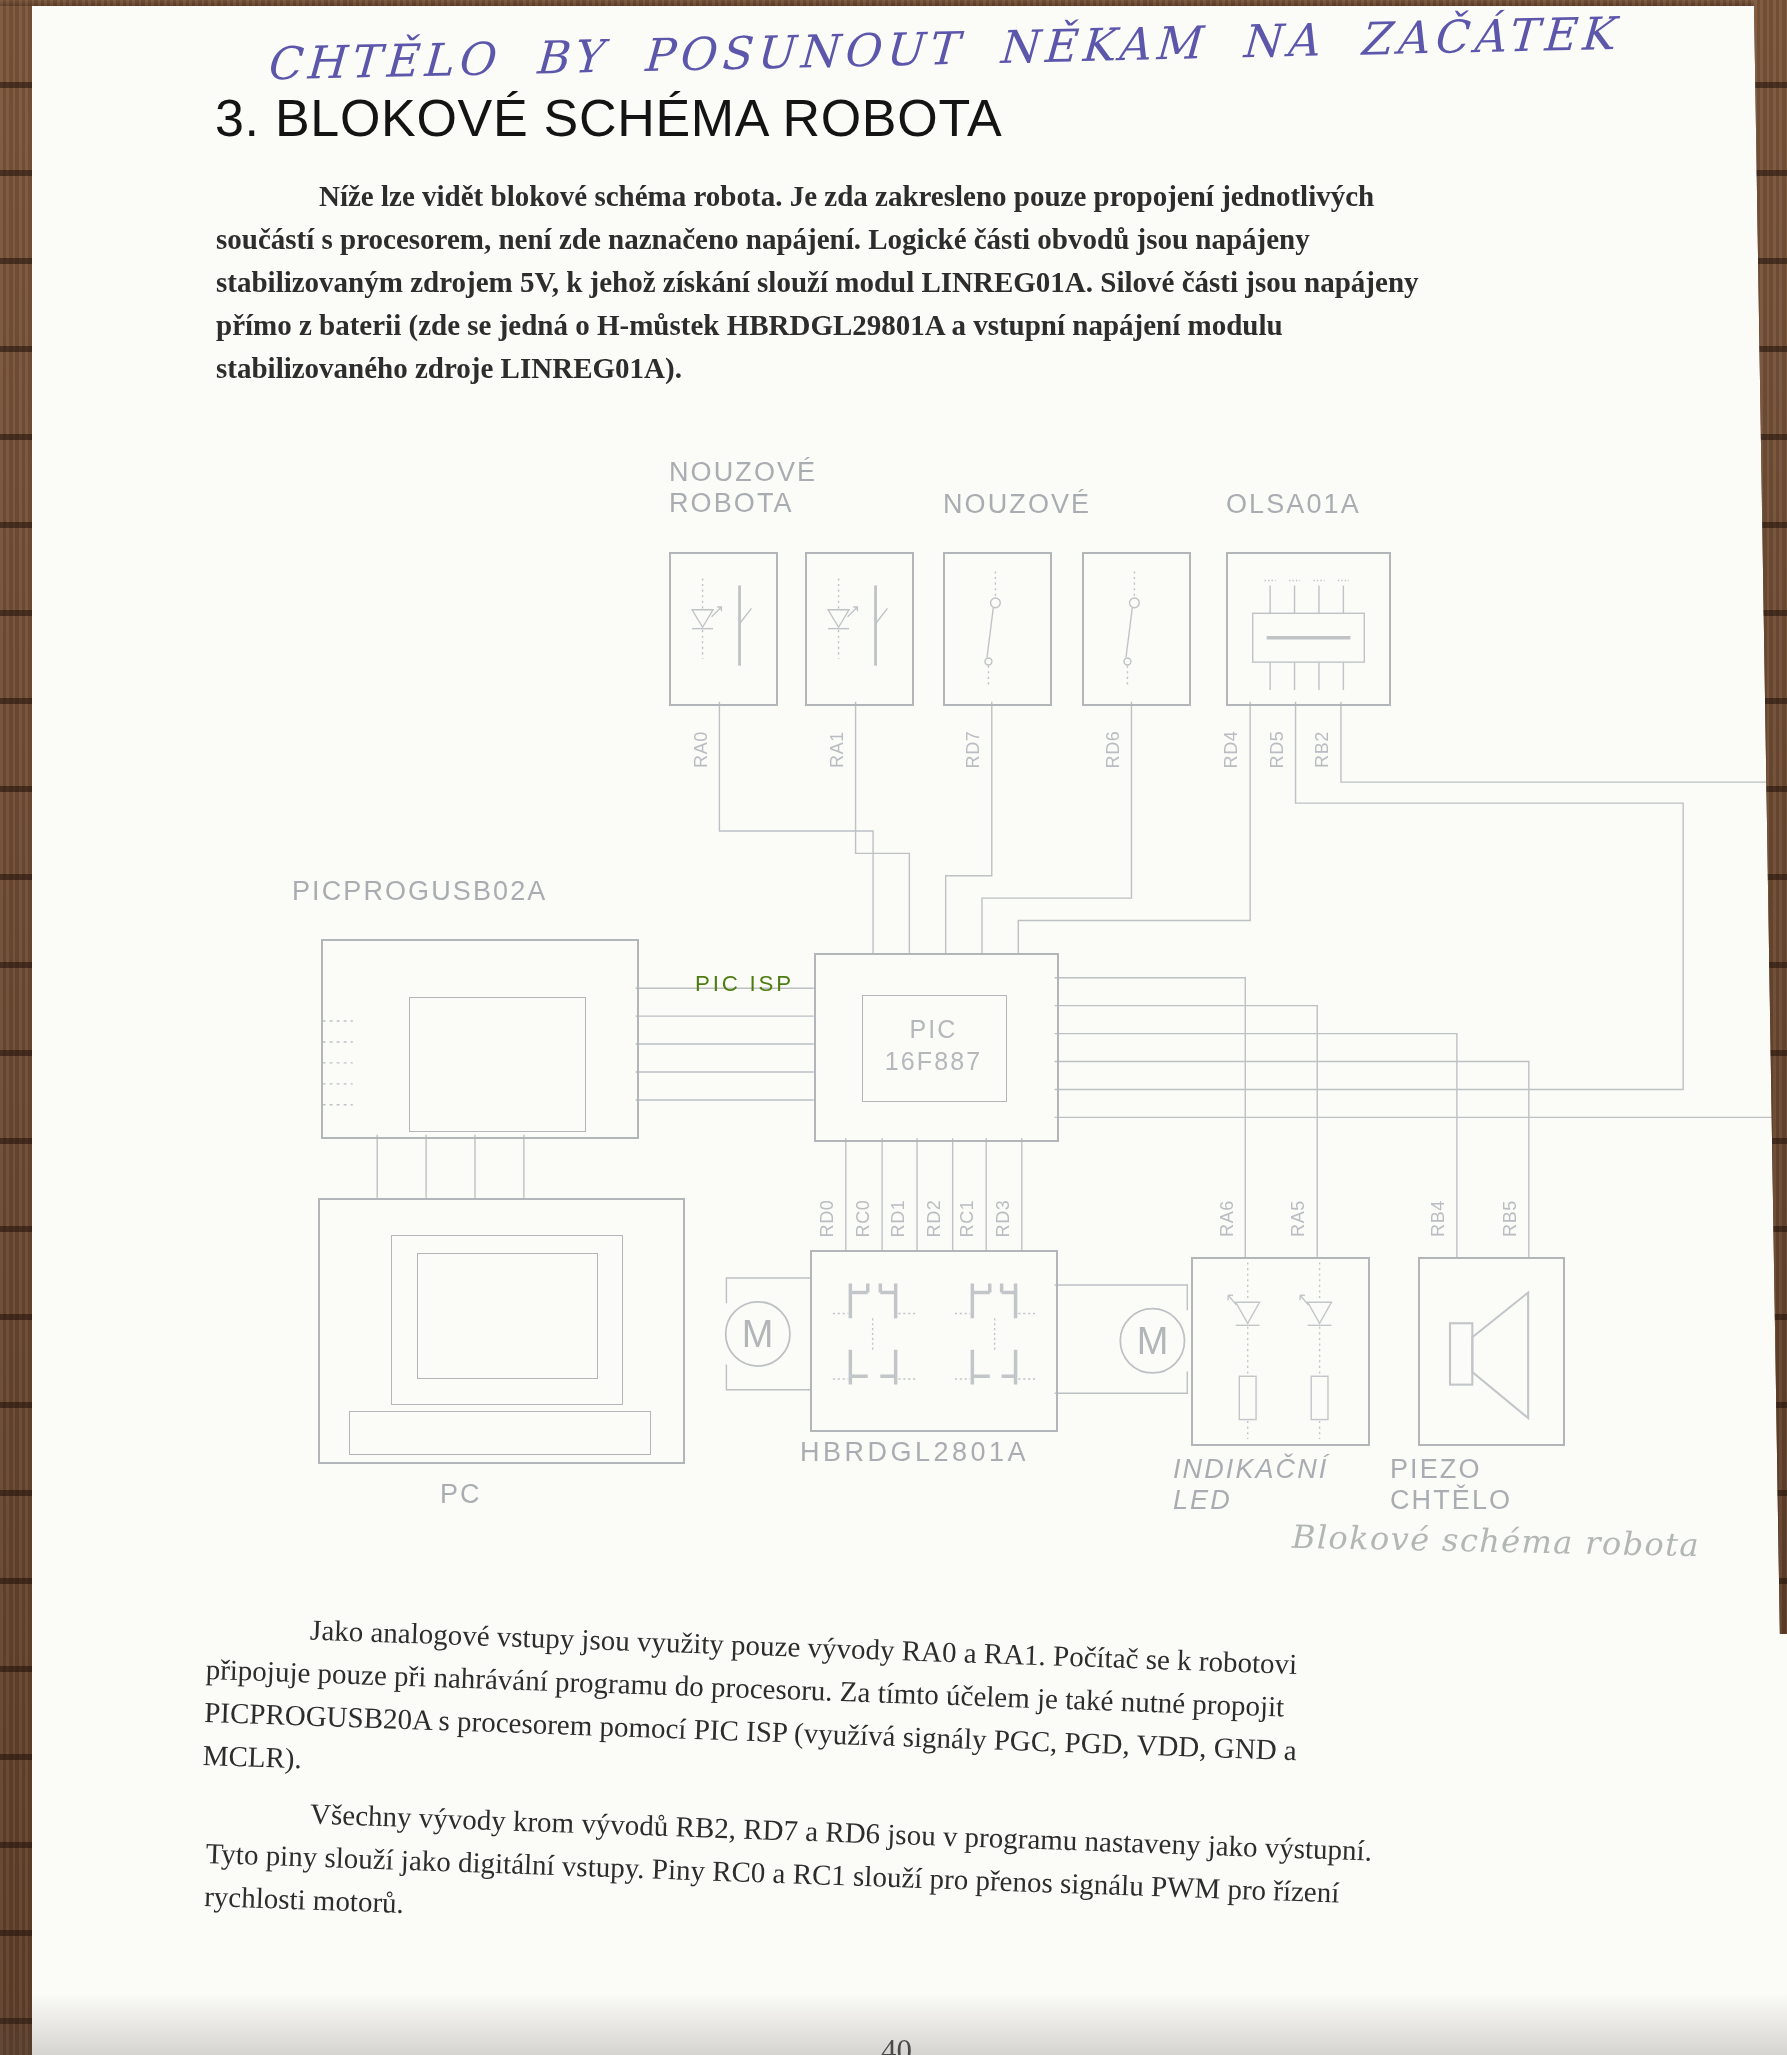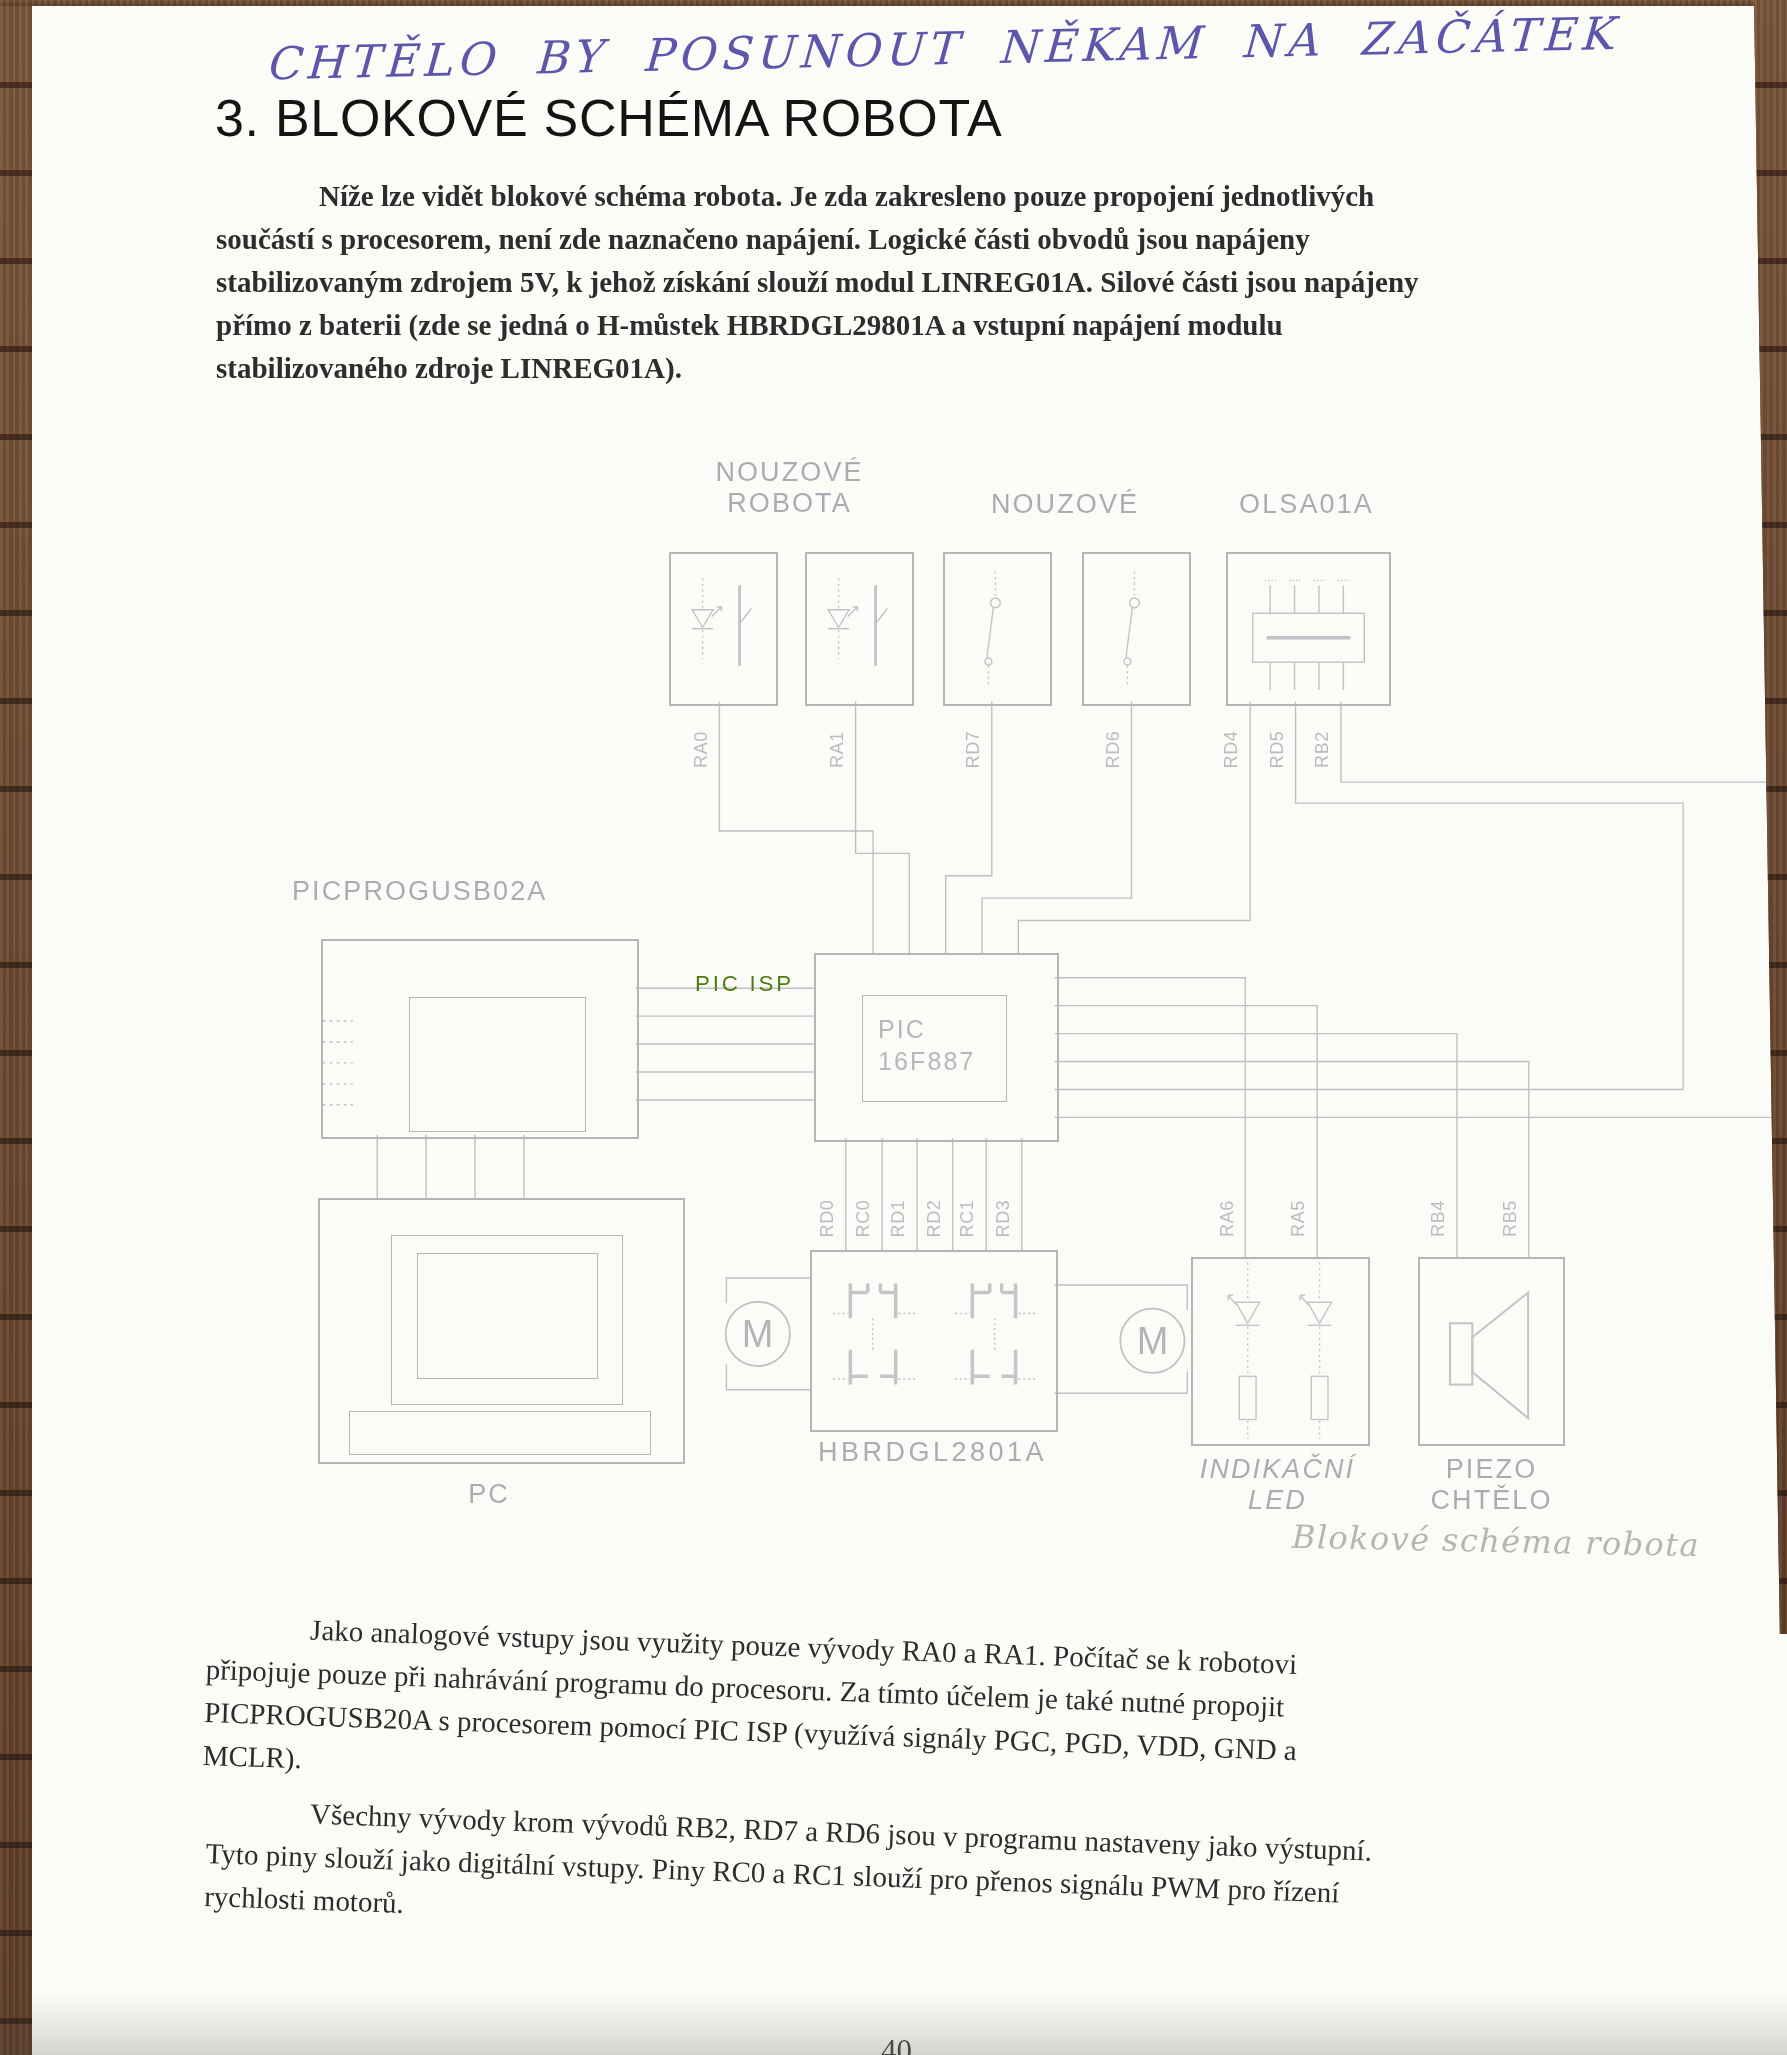--- a/index.html
+++ b/index.html
@@ -28,27 +28,27 @@
       font-size:52px;color:#141414;letter-spacing:0.7px;white-space:nowrap;}
   .para{position:absolute;font-size:29px;line-height:43px;color:#2d2d2d;
       white-space:pre-line;text-indent:103px;}
   .para1{left:216px;top:175px;width:1452px;font-weight:bold;}
   .para2{left:208px;top:1605px;width:1480px;transform:rotate(2deg);transform-origin:left top;}
   .para3{left:208px;top:1789px;width:1480px;transform:rotate(2deg);transform-origin:left top;}
   .pagenum{position:absolute;left:881px;top:2033px;font-size:31px;color:#4a4a4a;}
   
   .dbox{position:absolute;border:2.1px solid #b2b6b9;background:transparent;}
   .dlabel{position:absolute;font-family:"Liberation Sans",sans-serif;
-      color:#a9adb1;letter-spacing:2.1px;text-align:center;white-space:nowrap;}
+      color:#a9adb1;letter-spacing:2.1px;white-space:nowrap;}
   .dlabel.big{font-size:27px;}
   .pin{position:absolute;width:63px;font-family:"Liberation Sans",sans-serif;
       font-size:18px;color:#b9bdc2;text-align:center;letter-spacing:0.7px;
       transform:rotate(-90deg);}
   .mcu-text{position:absolute;font-family:"Liberation Sans",sans-serif;
-      font-size:25px;color:#b4b8bb;letter-spacing:2.1px;line-height:32px;padding-left:16px;}
+      font-size:25px;color:#b4b8bb;letter-spacing:2.1px;text-align:center;line-height:32px;}
   .isp{position:absolute;left:695px;top:971px;font-family:"Liberation Sans",sans-serif;
       font-size:22.3px;color:#4d7c0f;letter-spacing:2.8px;}
   .motor-m{position:absolute;width:49px;height:49px;
       font-family:"Liberation Sans",sans-serif;font-size:38px;color:#b2b6b9;
       text-align:center;line-height:46px;}
   .caption{position:absolute;left:1292px;top:1522px;
       font-family:"DejaVu Serif",serif;font-style:italic;font-size:32px;
       color:#b3b7b3;letter-spacing:1.4px;transform:rotate(1.2deg);white-space:nowrap;}
   svg.wires{position:absolute;left:0;top:0;}
   .symbolsvg{position:absolute;}

